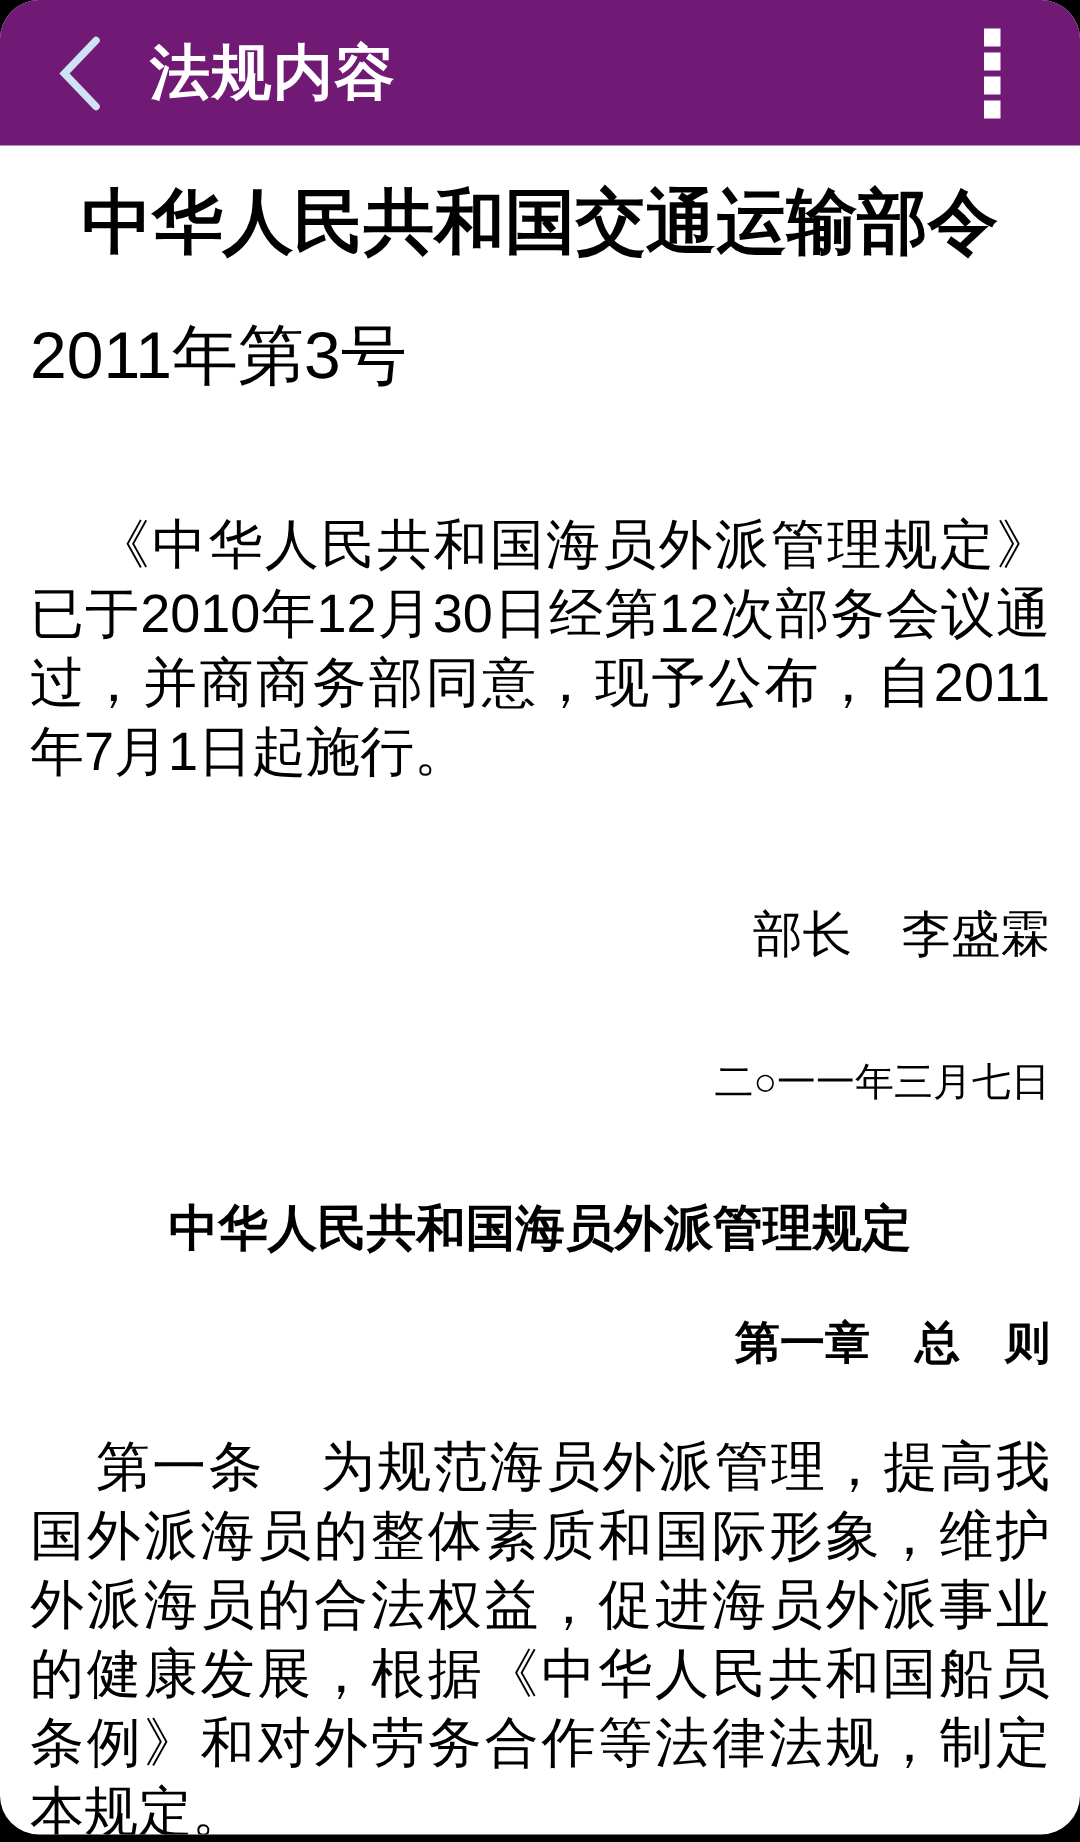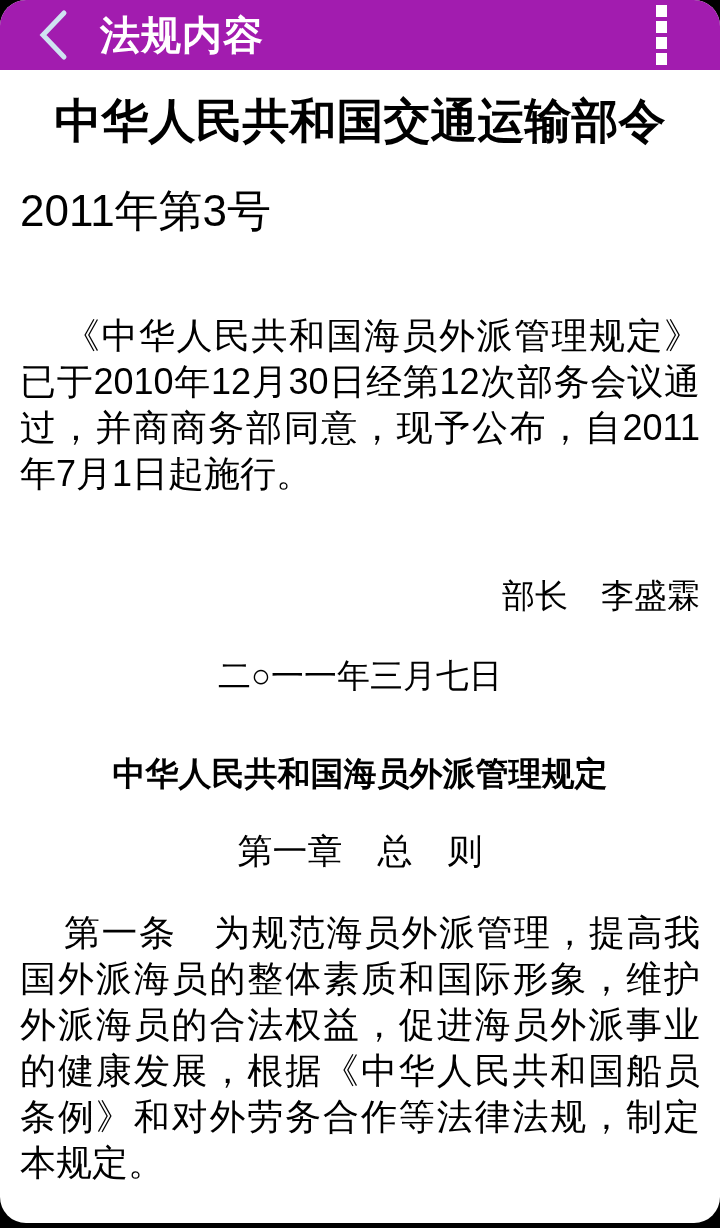--- a/index.html
+++ b/index.html
@@ -21,22 +21,22 @@
     position: absolute;
     top: 0; left: 0;
     width: 720px;
     height: 1223px;
     border-radius: 26px;
     overflow: hidden;
     background: #ffffff;
   }
   
   .titlebar {
-    height: 70px;
-    background: #a21caf;
+    height: 97px;
+    background: #701a75;
     display: flex;
     align-items: center;
   }
   .back-btn {
     width: 70px;
     height: 97px;
     display: flex;
     align-items: center;
     justify-content: flex-end;
     cursor: pointer;
@@ -89,38 +89,38 @@
     text-indent: 44px;
     text-align: justify;
   }
   .signer {
     margin-top: 76px;
     font-size: 33px;
     line-height: 46px;
     text-align: right;
   }
   .sign-date {
-    margin-top: 34px;
-    font-size: 33px;
+    margin-top: 52px;
+    font-size: 26px;
     line-height: 46px;
-    text-align: center;
+    text-align: right;
   }
   .reg-title {
     margin: 52px 0 0 0;
     font-size: 33px;
     line-height: 46px;
     font-weight: bold;
     text-align: center;
   }
   .chapter {
     margin-top: 31px;
-    font-size: 35px;
+    font-size: 30px;
     line-height: 46px;
-    font-weight: normal;
-    text-align: center;
+    font-weight: bold;
+    text-align: right;
   }
   .article {
     margin: 36px 0 0 0;
     text-indent: 44px;
     text-align: justify;
   }
 </style>
 </head>
 <body>
 

